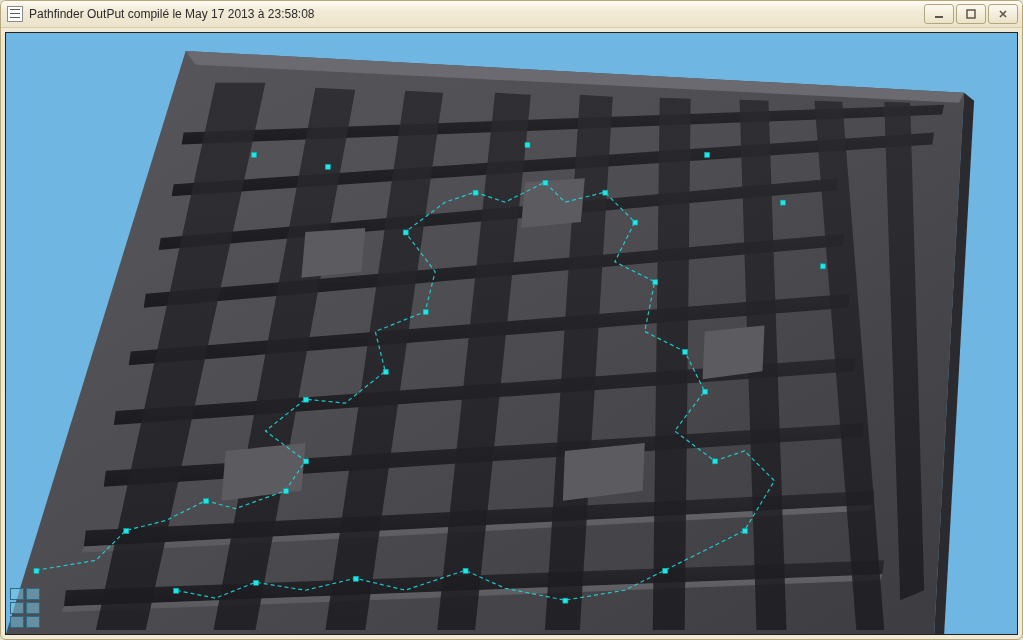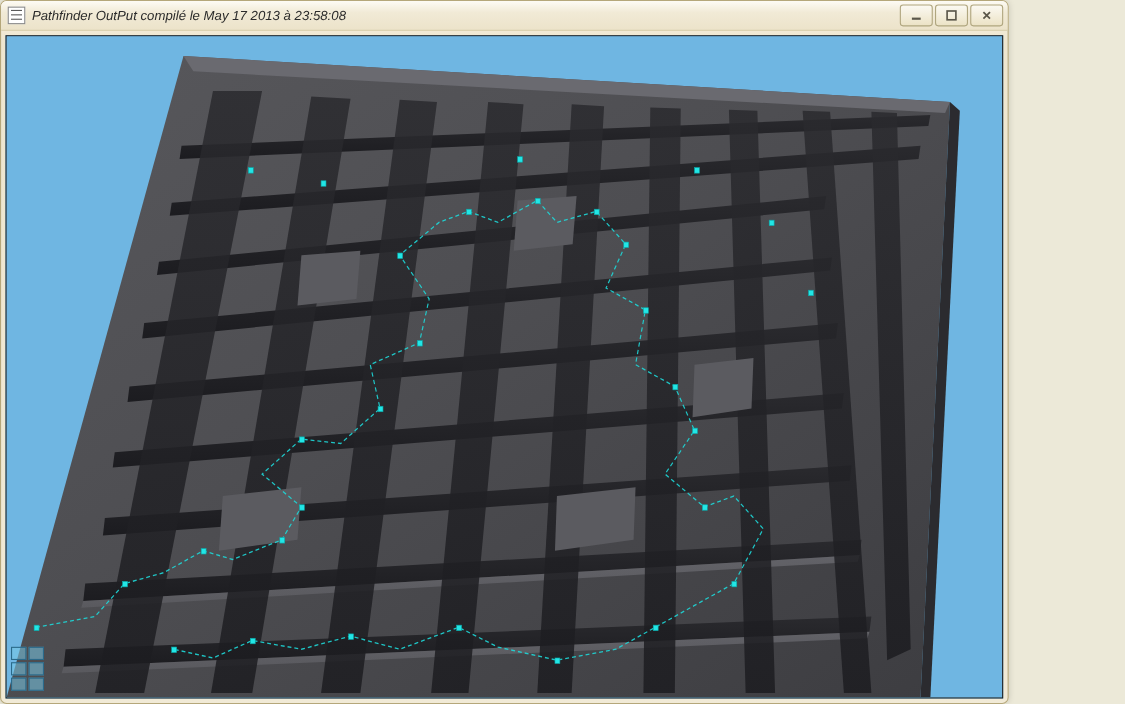--- a/index.html
+++ b/index.html
@@ -9,31 +9,30 @@
     height: 640px;
     overflow: hidden;
     font-family: "Segoe UI", Tahoma, sans-serif;
     font-size: 12px;
     background: #ece9d8;
   }
   .window {
     position: absolute;
     left: 0;
     top: 0;
-    width: 917px;
+    width: 1023px;
     height: 640px;
     box-sizing: border-box;
     border: 1px solid #b5a77a;
     border-radius: 6px;
     background: linear-gradient(to bottom, #fdfbf4 0%, #f1ead6 4%, #eee6cf 6%, #f1ead6 100%);
     box-shadow: 0 0 6px rgba(0,0,0,0.15);
     display: flex;
     flex-direction: column;
     overflow: hidden;
-    font-style: italic;
   }
   .titlebar {
     height: 26px;
     display: flex;
     align-items: center;
     padding: 0 4px 0 6px;
     background: linear-gradient(to bottom, #fdfbf4 0%, #f1ead6 40%, #ece3ca 100%);
     border-bottom: 1px solid #d6cca9;
     user-select: none;
   }

